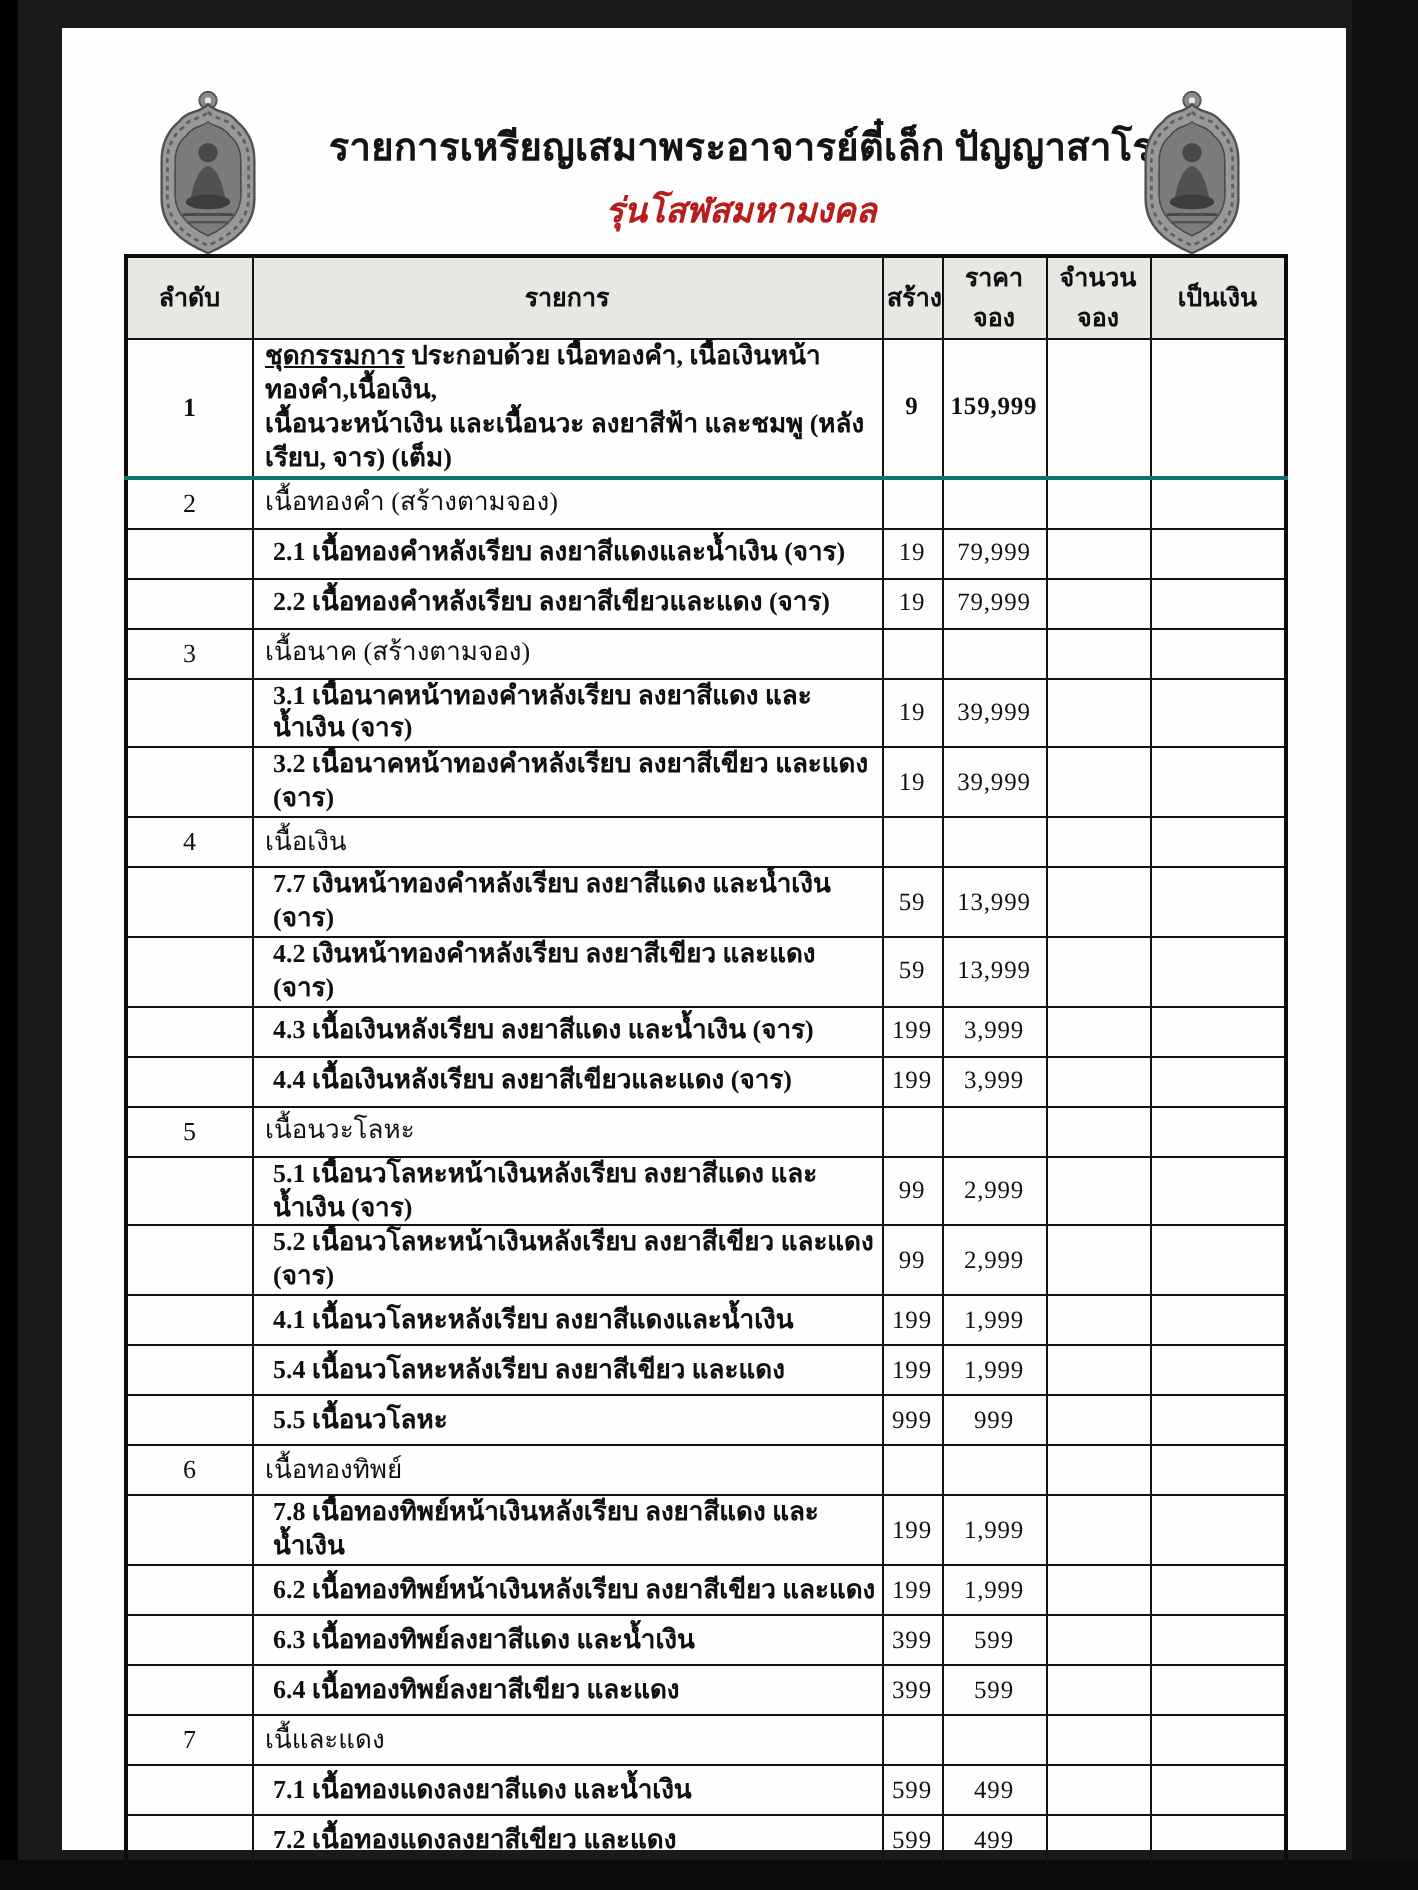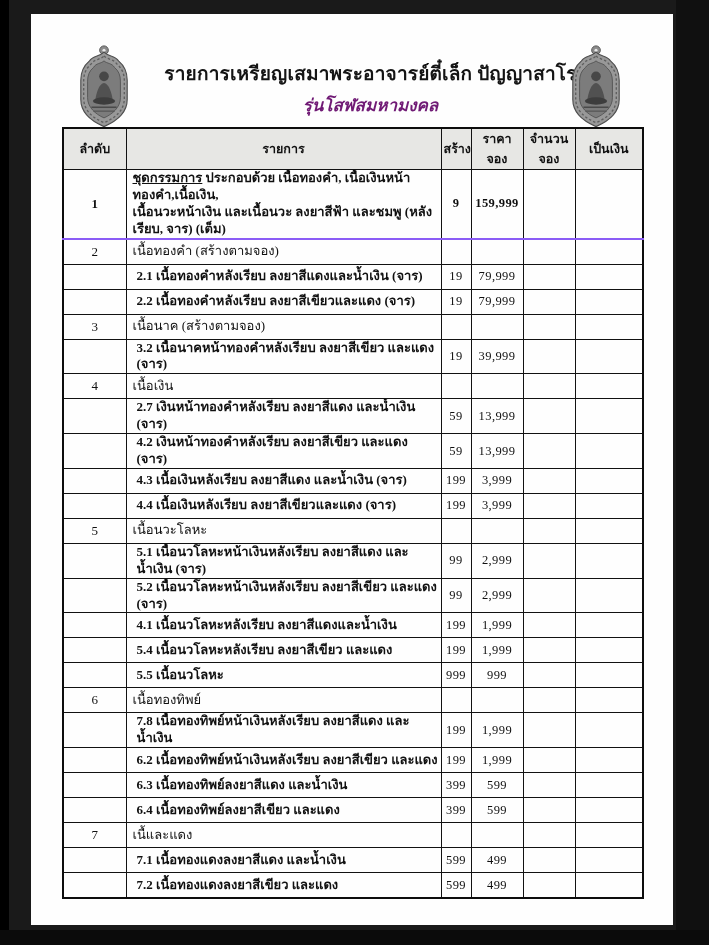--- a/index.html
+++ b/index.html
@@ -16,39 +16,39 @@
     background:#fefefe;color:#111;
   }
   
   .doc-header{position:relative;height:100px;padding-left:37px;}
   .doc-title{
     text-align:center;padding-top:44px;font-size:19px;font-weight:bold;
     letter-spacing:.2px;color:#141414;
   }
   .doc-subtitle{
     text-align:center;font-size:17px;font-weight:bold;font-style:italic;
-    margin-top:3px;color:#701a75;
+    margin-top:3px;color:#b91c1c;
   }
   .amulet{position:absolute;top:30px;width:58px;height:84px;}
   .amulet.left{left:44px;}
   .amulet.right{left:536px;}
   
   .table-wrap{position:absolute;left:31px;top:113px;width:580px;}
   table.price{
     border-collapse:collapse;table-layout:fixed;width:580px;
     font-size:13px;color:#101010;
   }
   table.price th,table.price td{border:1px solid #121212;padding:0 2px;overflow:hidden;}
   table.price{border:2px solid #0d0d0d;}
   thead th{
     height:25px;background:#e7e7e4;font-weight:bold;font-size:12.5px;
     border-bottom:2px solid #0d0d0d;
   }
   tbody td{height:24px;}
-  tr.committee td{height:42px;border-bottom:2px solid #8b5cf6;font-weight:bold;}
+  tr.committee td{height:42px;border-bottom:2px solid #0f766e;font-weight:bold;}
   .c-no{text-align:center;}
   .c-item{text-align:left;padding-left:6px !important;line-height:1.3;}
   .c-item.sub{padding-left:10px !important;font-weight:bold;}
   .c-num{text-align:center;font-size:12.5px;letter-spacing:.4px;}
   .lead{font-weight:bold;text-decoration:underline;}
 </style>
 </head>
 <body>
 
 <div class="left-strip"></div>
@@ -144,37 +144,45 @@
           <tr class="category">
             <td class="c-no">3</td>
             <td class="c-item">เนื้อนาค (สร้างตามจอง)</td>
             <td class="c-num"></td>
             <td class="c-num"></td>
             <td class="c-num"></td>
             <td class="c-num"></td>
           </tr>
           <tr>
             <td class="c-no"></td>
+            <td class="c-item sub">3.1 เนื้อนาคหน้าทองคำหลังเรียบ ลงยาสีแดง และน้ำเงิน (จาร)</td>
+            <td class="c-num">19</td>
+            <td class="c-num">39,999</td>
+            <td class="c-num"></td>
+            <td class="c-num"></td>
+          </tr>
+          <tr>
+            <td class="c-no"></td>
             <td class="c-item sub">3.2 เนื้อนาคหน้าทองคำหลังเรียบ ลงยาสีเขียว และแดง (จาร)</td>
             <td class="c-num">19</td>
             <td class="c-num">39,999</td>
             <td class="c-num"></td>
             <td class="c-num"></td>
           </tr>
           <tr class="category">
             <td class="c-no">4</td>
             <td class="c-item">เนื้อเงิน</td>
             <td class="c-num"></td>
             <td class="c-num"></td>
             <td class="c-num"></td>
             <td class="c-num"></td>
           </tr>
           <tr>
             <td class="c-no"></td>
-            <td class="c-item sub">2.7 เงินหน้าทองคำหลังเรียบ ลงยาสีแดง และน้ำเงิน (จาร)</td>
+            <td class="c-item sub">7.7 เงินหน้าทองคำหลังเรียบ ลงยาสีแดง และน้ำเงิน (จาร)</td>
             <td class="c-num">59</td>
             <td class="c-num">13,999</td>
             <td class="c-num"></td>
             <td class="c-num"></td>
           </tr>
           <tr>
             <td class="c-no"></td>
             <td class="c-item sub">4.2 เงินหน้าทองคำหลังเรียบ ลงยาสีเขียว และแดง (จาร)</td>
             <td class="c-num">59</td>
             <td class="c-num">13,999</td>

